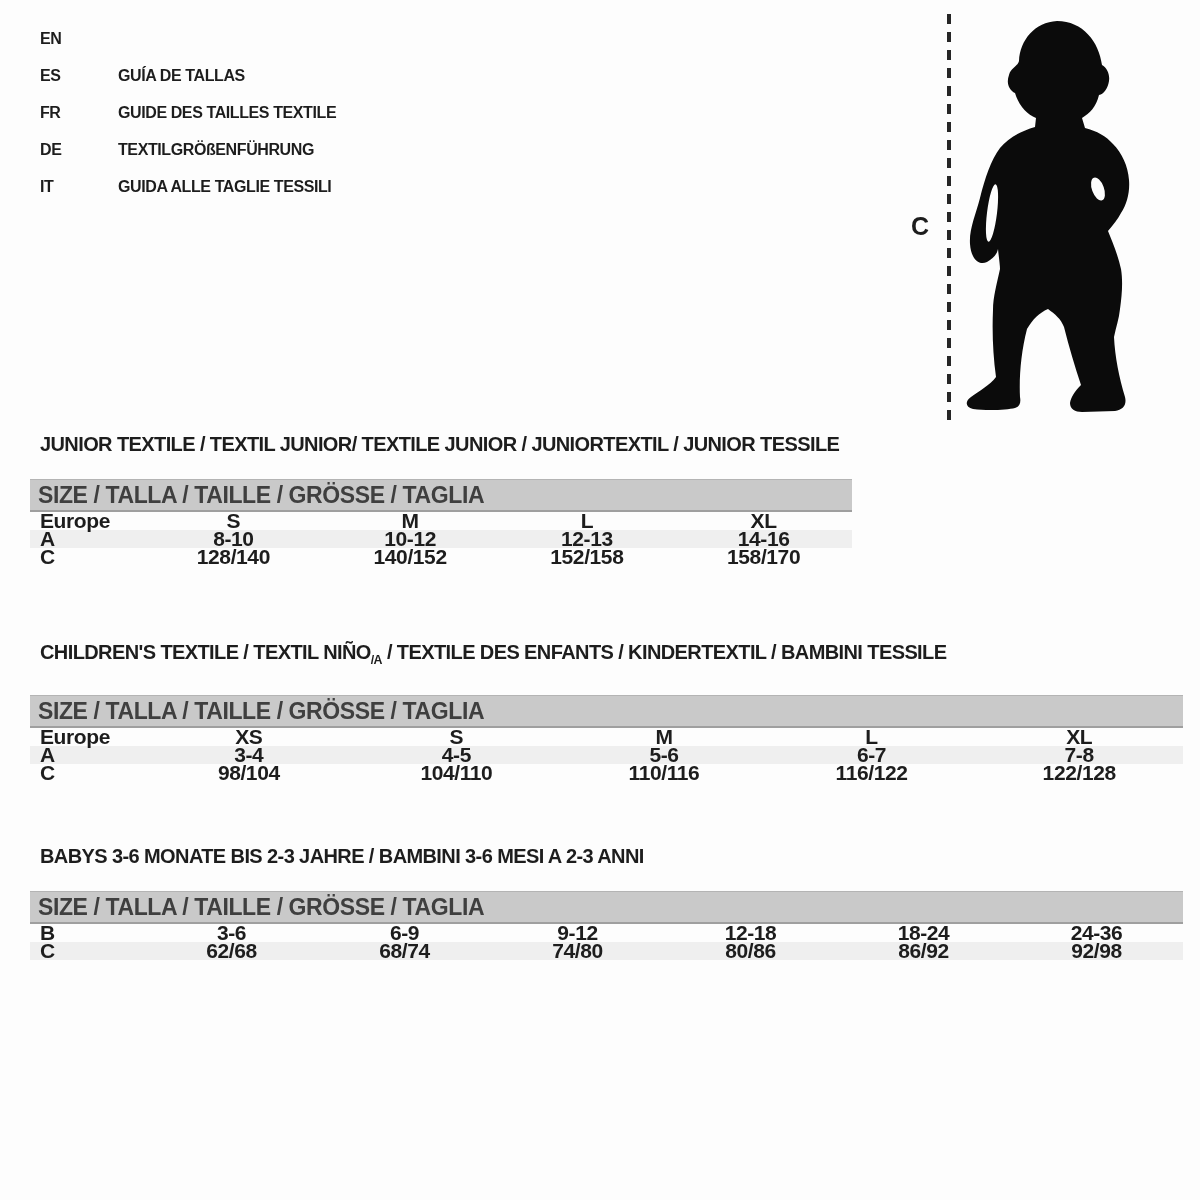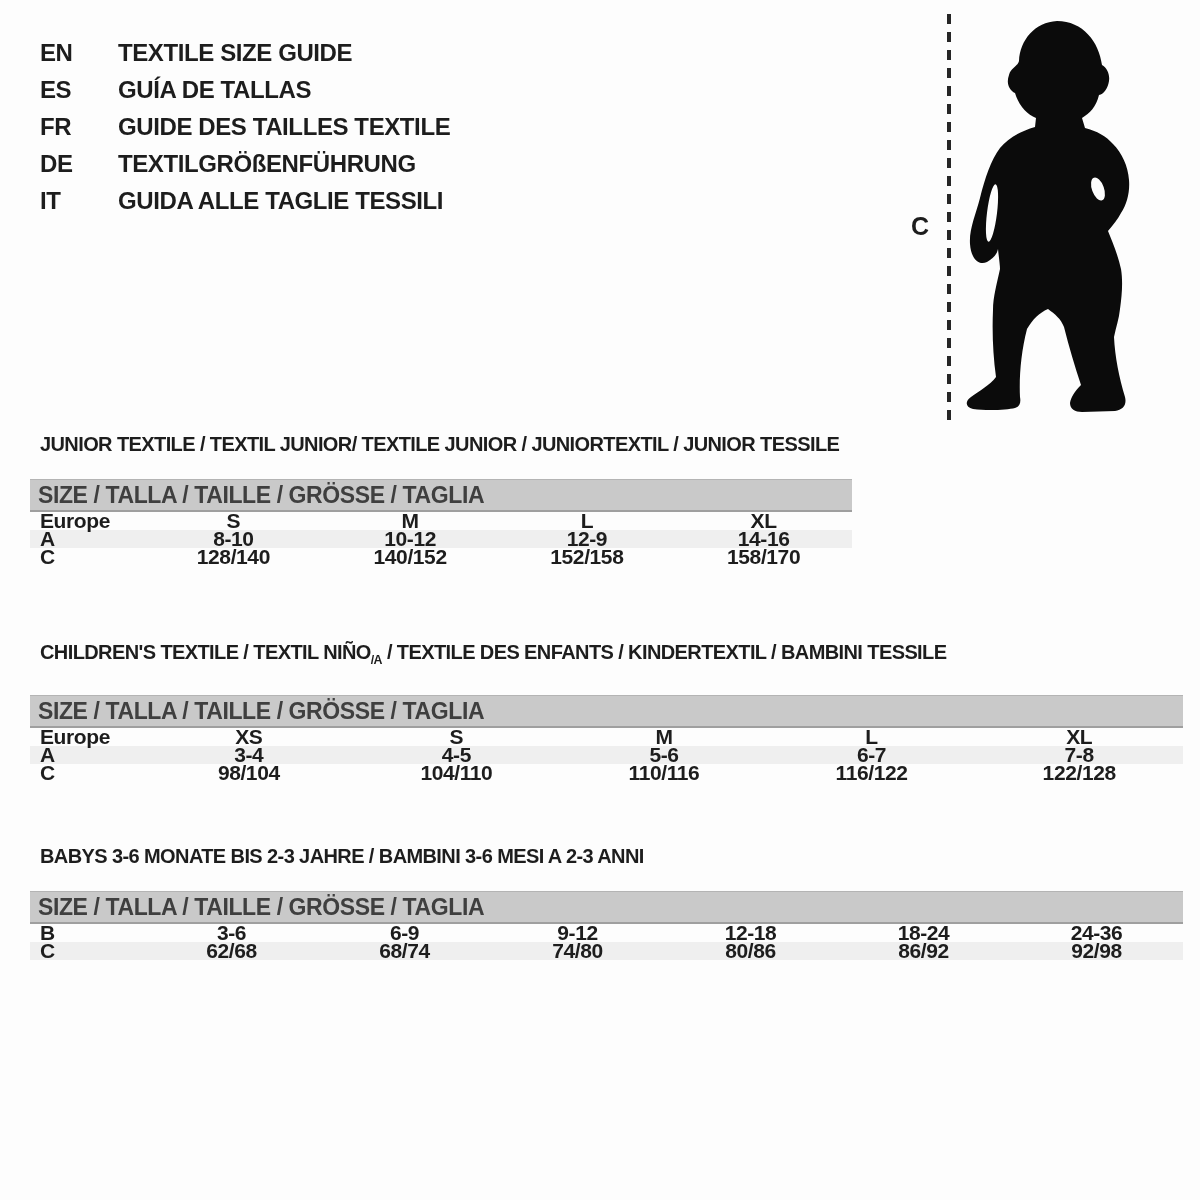--- a/index.html
+++ b/index.html
@@ -4,21 +4,21 @@
 <style>
   html,body{margin:0;padding:0;background:#f6f6f6;}
   .canvas{
     position:relative;width:1200px;height:1200px;background:#fdfdfd;
     font-family:"Liberation Sans","DejaVu Sans",sans-serif;
     font-weight:700;font-stretch:condensed;
     color:var(--text,#1d1d1d);letter-spacing:-0.4px;overflow:hidden;
   }
   
   .langs{position:absolute;left:40px;top:30px;}
-  .lang-row{height:37px;display:flex;font-size:24px;align-items:flex-end;}
+  .lang-row{height:37px;display:flex;font-size:16px;}
   .lang-code{width:78px;}
   
   .measure-line{
     position:absolute;left:947px;top:14px;width:4px;height:406px;
     background:repeating-linear-gradient(180deg,#262626 0 10px,transparent 10px 18px);
   }
   .figure-label{position:absolute;left:911px;top:212px;font-size:25px;}
   .silhouette{position:absolute;left:963px;top:17px;}
   
   .section{position:absolute;}
@@ -44,21 +44,20 @@
   .legend-line{height:37px;line-height:37px;white-space:nowrap;}
 </style>
 </head>
 <body>
 
 <div class="canvas">
 
   <div class="langs" id="langs">
       <div class="lang-row">
         <span class="lang-code">EN</span>
-        <span class="lang-title">TEXTILE SIZE GUIDE</span>
       </div>
       <div class="lang-row">
         <span class="lang-code">ES</span>
         <span class="lang-title">GUÍA DE TALLAS</span>
       </div>
       <div class="lang-row">
         <span class="lang-code">FR</span>
         <span class="lang-title">GUIDE DES TAILLES TEXTILE</span>
       </div>
       <div class="lang-row">
@@ -130,21 +129,21 @@
             <span class="cell-label">Europe</span>
             <span class="cell-val">S</span>
             <span class="cell-val">M</span>
             <span class="cell-val">L</span>
             <span class="cell-val">XL</span>
           </div>
           <div class="tbl-row shaded">
             <span class="cell-label">A</span>
             <span class="cell-val">8-10</span>
             <span class="cell-val">10-12</span>
-            <span class="cell-val">12-9</span>
+            <span class="cell-val">12-13</span>
             <span class="cell-val">14-16</span>
           </div>
           <div class="tbl-row">
             <span class="cell-label">C</span>
             <span class="cell-val">128/140</span>
             <span class="cell-val">140/152</span>
             <span class="cell-val">152/158</span>
             <span class="cell-val">158/170</span>
           </div>
         </div>

